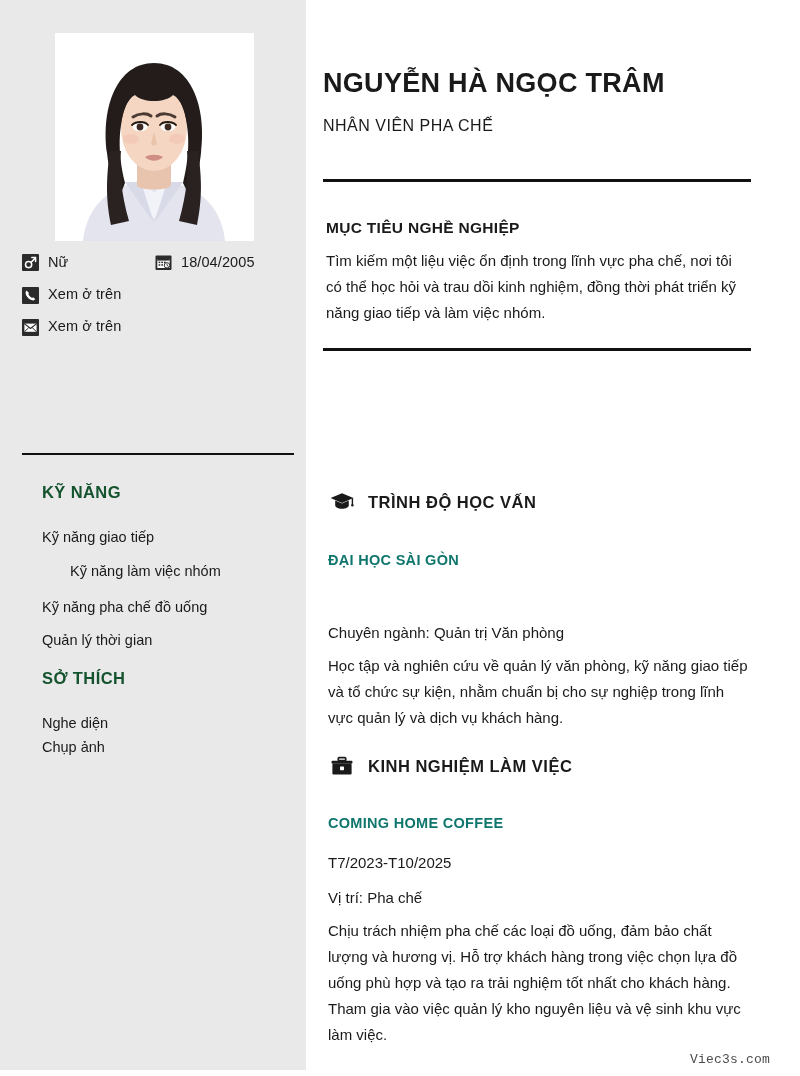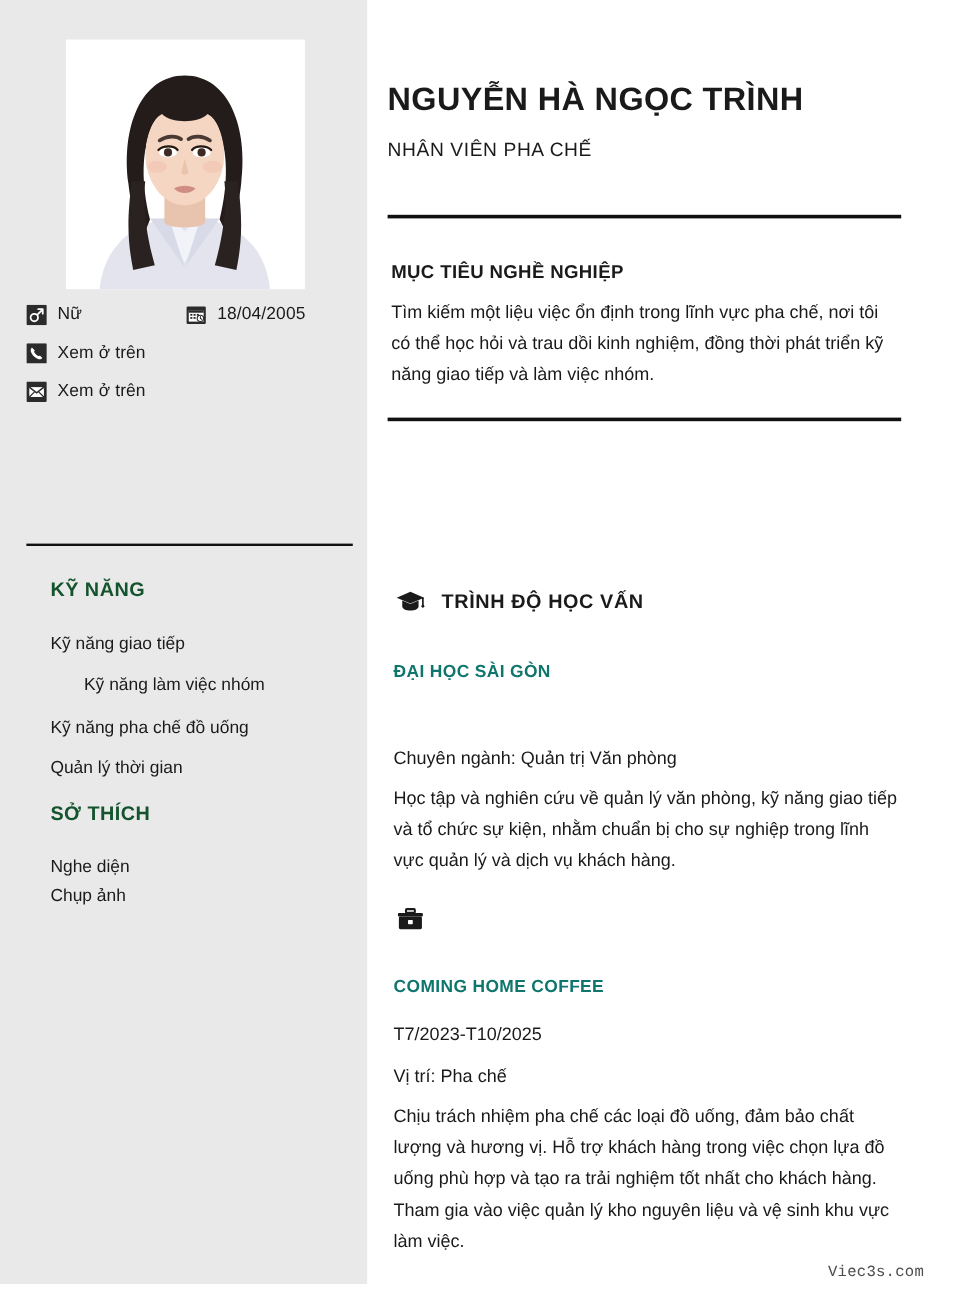--- a/index.html
+++ b/index.html
@@ -32,21 +32,21 @@
   }
   #photo-frame svg { display: block; width: 199px; height: 208px; }
 
   .contact-list {
     position: absolute;
     left: 22px; top: 252px;
     width: 272px;
   }
   .contact-row {
     display: flex;
-    align-items: flex-start;
+    align-items: flex-end;
     margin-bottom: 12px;
   }
   .contact-row.pair { justify-content: flex-start; }
   .c-ico {
     width: 17px; height: 17px;
     flex: 0 0 17px;
     margin-top: 2px;
     margin-right: 9px;
     display: block;
   }
@@ -295,21 +295,21 @@
   <div class="side-item" style="top:561px;margin-left:28px;">Kỹ năng làm việc nhóm</div>
   <div class="side-item" style="top:597px;">Kỹ năng pha chế đồ uống</div>
   <div class="side-item" style="top:630px;">Quản lý thời gian</div>
 
   <div class="side-head" id="hobby-head">SỞ THÍCH</div>
   <div class="side-item" style="top:713px;">Nghe diện</div>
   <div class="side-item" style="top:737px;">Chụp ảnh</div>
 
 </div>
 
-<div id="full-name">NGUYỄN HÀ NGỌC TRÌNH</div>
+<div id="full-name">NGUYỄN HÀ NGỌC TRÂM</div>
 <div id="job-title">NHÂN VIÊN PHA CHẾ</div>
 
 <div class="rule" id="rule-top"></div>
 
 <div id="objective-head">MỤC TIÊU NGHỀ NGHIỆP</div>
 <div id="objective-body">Tìm kiếm một liệu việc ổn định trong lĩnh vực pha chế, nơi tôi có thể học hỏi và trau dồi kinh nghiệm, đồng thời phát triển kỹ năng giao tiếp và làm việc nhóm.</div>
 
 <div class="rule" id="rule-bottom"></div>
 
 <div class="sec-head" id="edu-head">
@@ -329,19 +329,20 @@
 
 <div class="sec-head" id="exp-head">
   <span class="sec-ico">
     <svg viewBox="0 0 26 26">
       <rect x="9.3" y="4.6" width="7.4" height="3.1" rx="0.8" fill="none" stroke="#1a1a1a" stroke-width="1.7"></rect>
       <rect x="2.6" y="7.8" width="20.8" height="3" rx="0.8" fill="#1a1a1a"></rect>
       <rect x="3.4" y="10.8" width="19.2" height="10.6" rx="1.2" fill="#1a1a1a"></rect>
       <rect x="11" y="13.6" width="4" height="3.6" rx="0.6" fill="#ffffff"></rect>
     </svg>
   </span>
+  <span class="sec-title">KINH NGHIỆM LÀM VIỆC</span>
 </div>
 <div class="org-name" id="exp-org">COMING HOME COFFEE</div>
 <div class="body-line" id="exp-dates">T7/2023-T10/2025</div>
 <div class="body-line" id="exp-role">Vị trí: Pha chế</div>
 <div class="body-line" id="exp-desc">Chịu trách nhiệm pha chế các loại đồ uống, đảm bảo chất lượng và hương vị. Hỗ trợ khách hàng trong việc chọn lựa đồ uống phù hợp và tạo ra trải nghiệm tốt nhất cho khách hàng. Tham gia vào việc quản lý kho nguyên liệu và vệ sinh khu vực làm việc.</div>
 
 <div id="watermark">Viec3s.com</div>
 
 </body></html>

